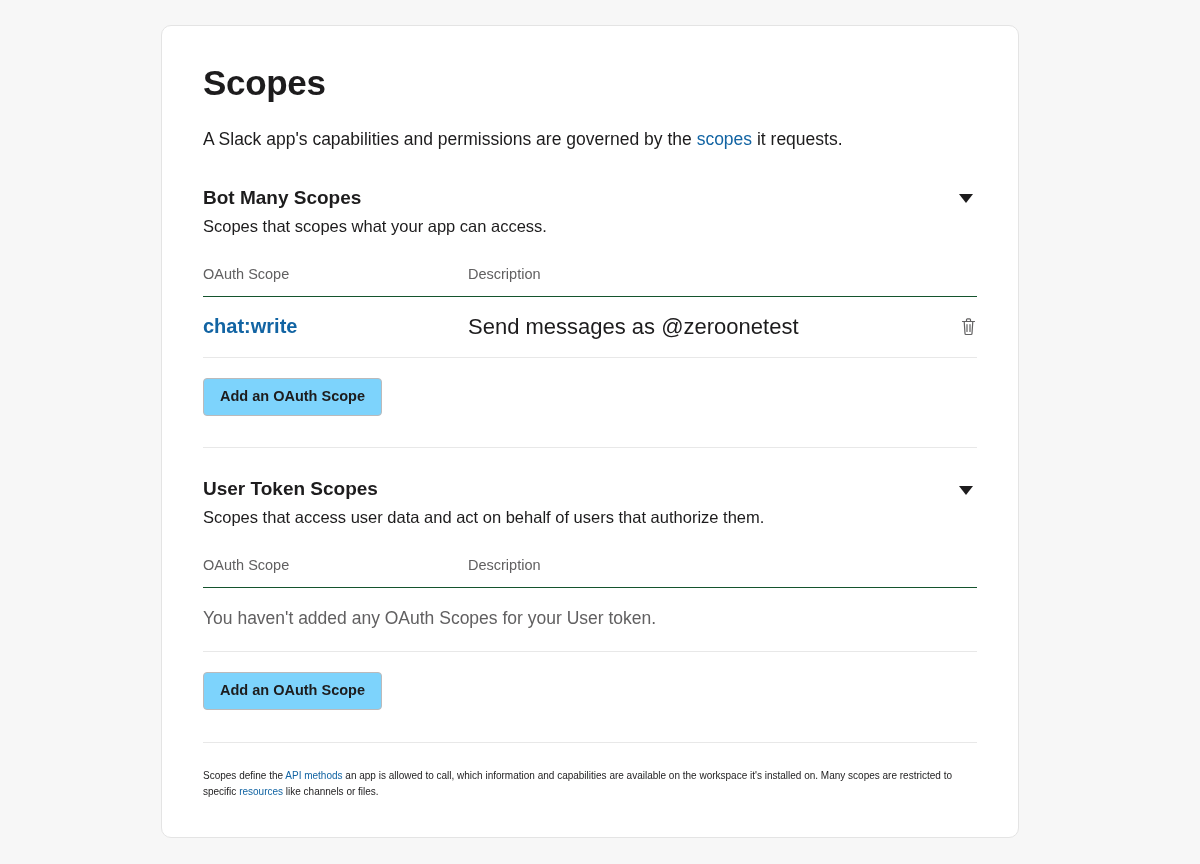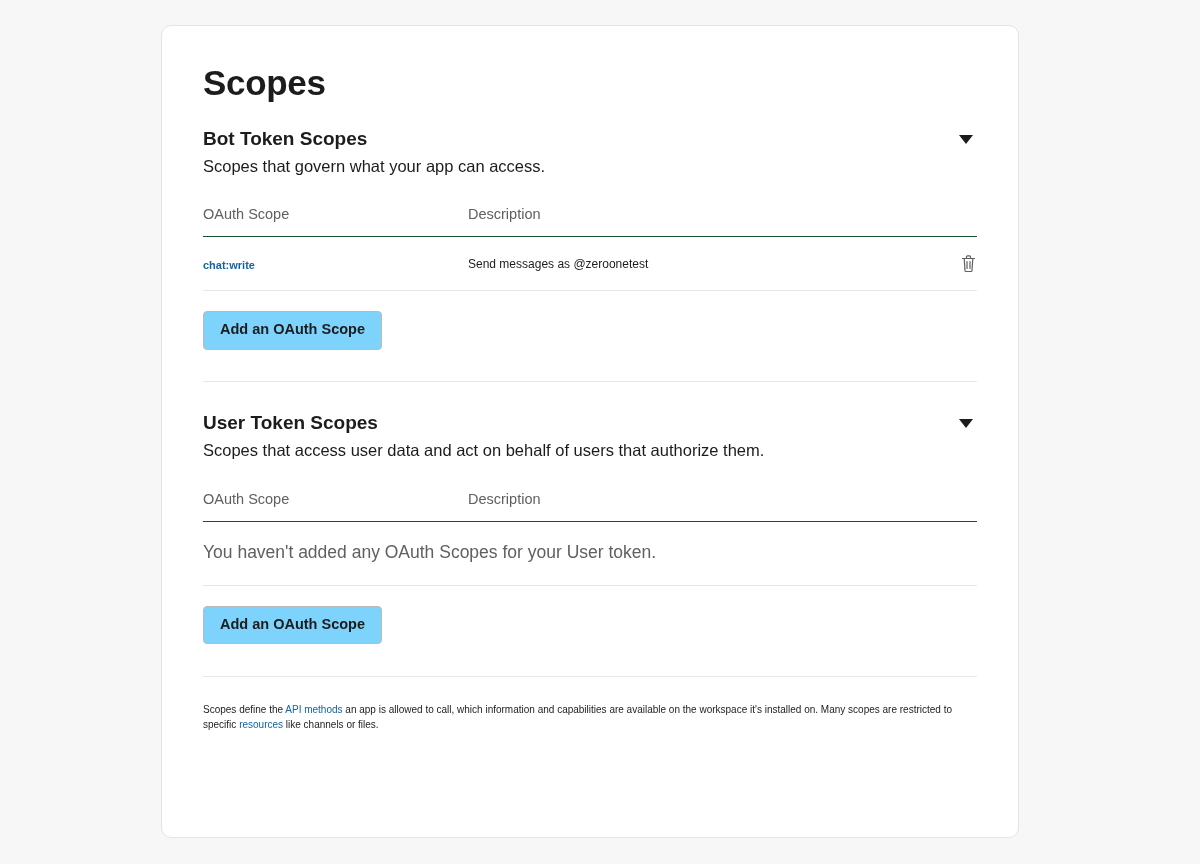--- a/index.html
+++ b/index.html
@@ -95,27 +95,27 @@
   }
   .col-scope { width: 265px; }
   .col-desc  { width: auto; }
   .col-act   { width: 40px; }
   .scope-row td {
     padding: 17px 0 17px 0;
     border-bottom: 1px solid #e8e8e8;
     vertical-align: middle;
   }
   .scope-name {
-    font-size: 11px;
+    font-size: 20px;
     color: #1264a3;
     font-weight: 700;
     text-decoration: none;
   }
   .scope-desc {
-    font-size: 12px;
+    font-size: 22px;
     color: #1d1c1d;
   }
   .trash {
     display: flex;
     justify-content: flex-end;
     align-items: center;
     cursor: pointer;
   }
   .empty-row td {
     padding: 20px 0 22px 0;
@@ -153,25 +153,26 @@
 </style>
 </head>
 <body>
 
 <div class="page">
   <div class="card">
     <div class="card-inner">
 
       <h1 class="page-title">Scopes</h1>
 
+      <p class="intro"><span>A Slack app's capabilities and permissions are governed by the </span><a class="link" href="#">scopes</a><span> it requests.</span></p>
 
       
       <div class="section-head">
-        <div class="section-title">Bot Token Scopes</div>
-        <div class="section-sub">Scopes that govern what your app can access.</div>
+        <div class="section-title">Bot Many Scopes</div>
+        <div class="section-sub">Scopes that scopes what your app can access.</div>
         <div class="caret">
           <svg width="14" height="9" viewBox="0 0 14 9" aria-hidden="true">
               <polygon points="0,0 14,0 7,9" fill="#1d1c1d"></polygon>
             </svg>
         </div>
       </div>
 
       <table class="scope-table">
         <thead>
           <tr>

